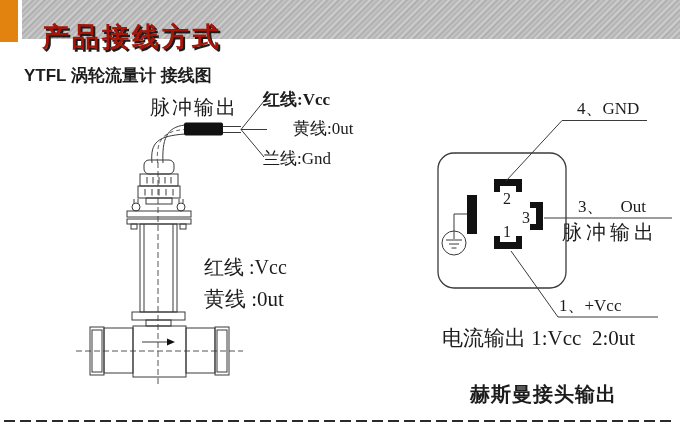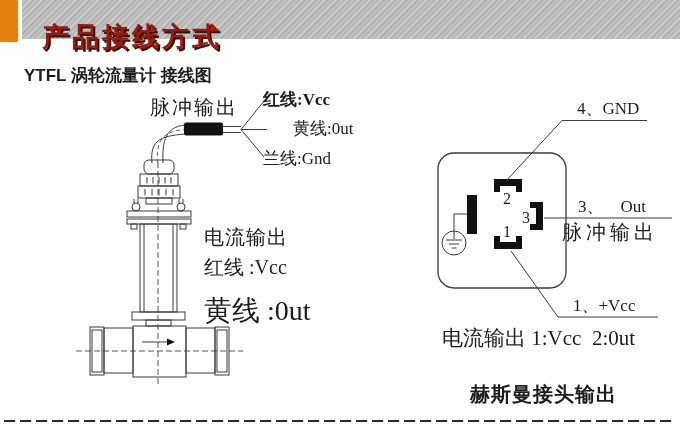--- a/index.html
+++ b/index.html
@@ -31,26 +31,26 @@
   .serif{font-family:"Liberation Serif","DejaVu Serif",serif;}
   .sansb{font-family:"Liberation Sans","DejaVu Sans",sans-serif;font-weight:bold;}
   
   #ytfl-title   {left:24px; top:67px; font-size:17px;}
   #pulse-left   {left:150px;top:97px; font-size:20px;letter-spacing:2px;}
   #wire-red     {left:263px;top:91px; font-size:17px;font-weight:bold;}
   #wire-yellow  {left:266px;top:120px;font-size:17px;margin-left:27px;}
   #wire-blue    {left:263px;top:150px;font-size:17px;}
   #cur-title    {left:204px;top:227px;font-size:20px;letter-spacing:1px;}
   #cur-red      {left:204px;top:257px;font-size:20px;}
-  #cur-yellow   {left:204px;top:288px;font-size:28px;margin-top:8px;}
+  #cur-yellow   {left:204px;top:288px;font-size:21px;}
   #cap-left     {left:116px;top:386px;font-size:20px;letter-spacing:0.5px;}
   #pin2-callout {left:577px;top:100px;font-size:17px;}
   #pin3-callout {left:578px;top:198px;font-size:17px;}
   #pin3-sub     {left:562px;top:222px;font-size:20px;letter-spacing:4px;}
-  #pin1-callout {left:573px;top:297px;font-size:17px;}
+  #pin1-callout {left:559px;top:297px;font-size:17px;}
   #cur-line-r   {left:442px;top:327px;font-size:21px;}
   #cap-right    {left:470px;top:384px;font-size:20px;letter-spacing:1px;}
   #pn2{left:503px;top:191px;font-size:16px;}
   #pn3{left:522px;top:210px;font-size:16px;}
   #pn1{left:503px;top:224px;font-size:16px;}
   svg{position:absolute;left:0;top:0;}
 </style>
 </head>
 <body>
 
@@ -171,21 +171,20 @@
 
       <path d="M4,421 H676" stroke-width="2" stroke="#2b2b2b" stroke-dasharray="11 5"></path>
     </g>
   </svg>
 
   <span id="ytfl-title" class="lbl sansb">YTFL 涡轮流量计 接线图</span>
   <span id="pulse-left" class="lbl serif">脉冲输出</span>
   <span id="wire-red" class="lbl serif">红线:Vcc</span>
   <span id="wire-yellow" class="lbl serif">黄线:0ut</span>
   <span id="wire-blue" class="lbl serif">兰线:Gnd</span>
-  <span id="cur-title" class="lbl serif">电流输出</span>
   <span id="cur-red" class="lbl serif">红线 :Vcc</span>
   <span id="cur-yellow" class="lbl serif">黄线 :0ut</span>
 
   <span id="pin2-callout" class="lbl serif">4、GND</span>
   <span id="pin3-callout" class="lbl serif">3、　Out</span>
   <span id="pin3-sub" class="lbl serif">脉冲输出</span>
   <span id="pin1-callout" class="lbl serif">1、+Vcc</span>
   <span id="pn2" class="lbl serif">2</span>
   <span id="pn3" class="lbl serif">3</span>
   <span id="pn1" class="lbl serif">1</span>

